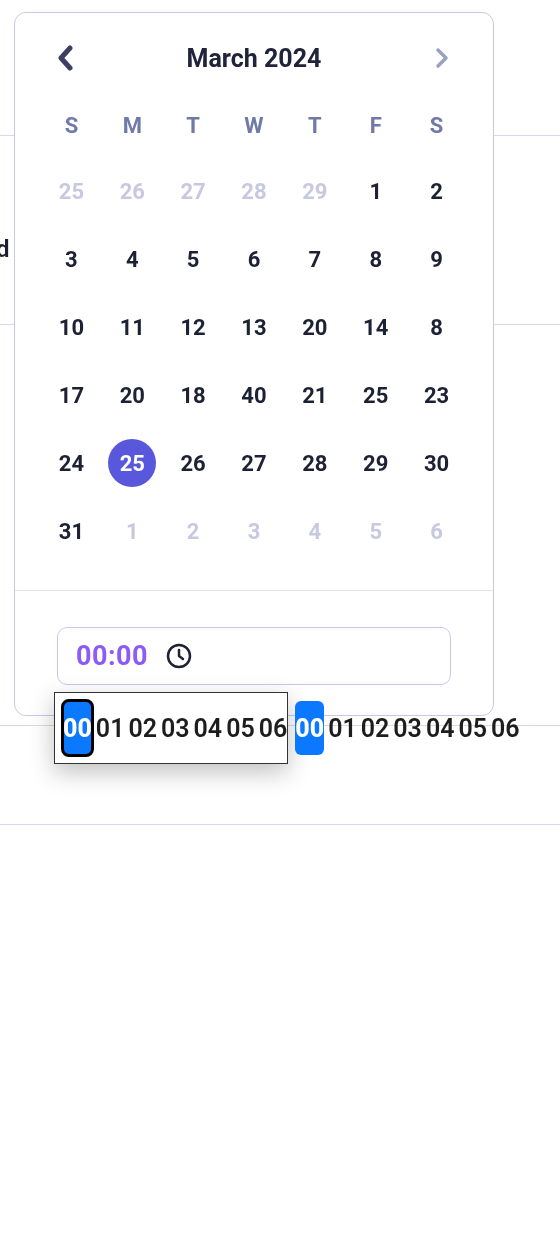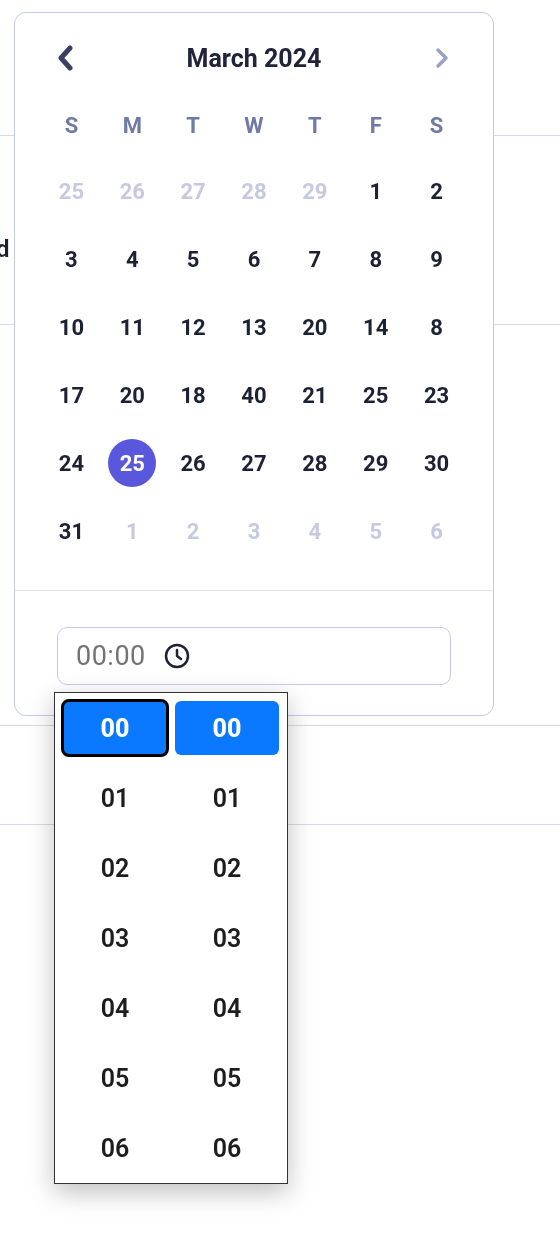--- a/index.html
+++ b/index.html
@@ -108,42 +108,42 @@
       border: 1px solid #c6c9ea;
       border-radius: 10px;
       padding: 12px 18px;
       display: flex;
       align-items: center;
       gap: 18px;
       cursor: pointer;
     }
     .time-field .time-text {
       font-size: 27px;
-      font-weight: 400;
-      color: #737373;
+      font-weight: 700;
+      color: #8b5cf6;
       letter-spacing: 0.5px;
     }
     .time-field svg { display: block; }
     .time-dropdown {
       position: absolute;
       left: 54px;
       top: 692px;
       width: 234px;
       background: #fff;
       border: 1px solid #333;
       box-shadow: 0 8px 24px rgba(0,0,0,0.25);
       padding: 8px;
       display: flex;
       gap: 8px;
     }
     .time-col {
       flex: 1;
       display: flex;
-      flex-direction: column;
-      gap: 16px;
+      flex-direction: row;
+      gap: 4px;
     }
     .time-opt {
       height: 54px;
       display: flex;
       align-items: center;
       justify-content: center;
       font-size: 25px;
       font-weight: 600;
       color: #1d1d1d;
       border-radius: 6px;

